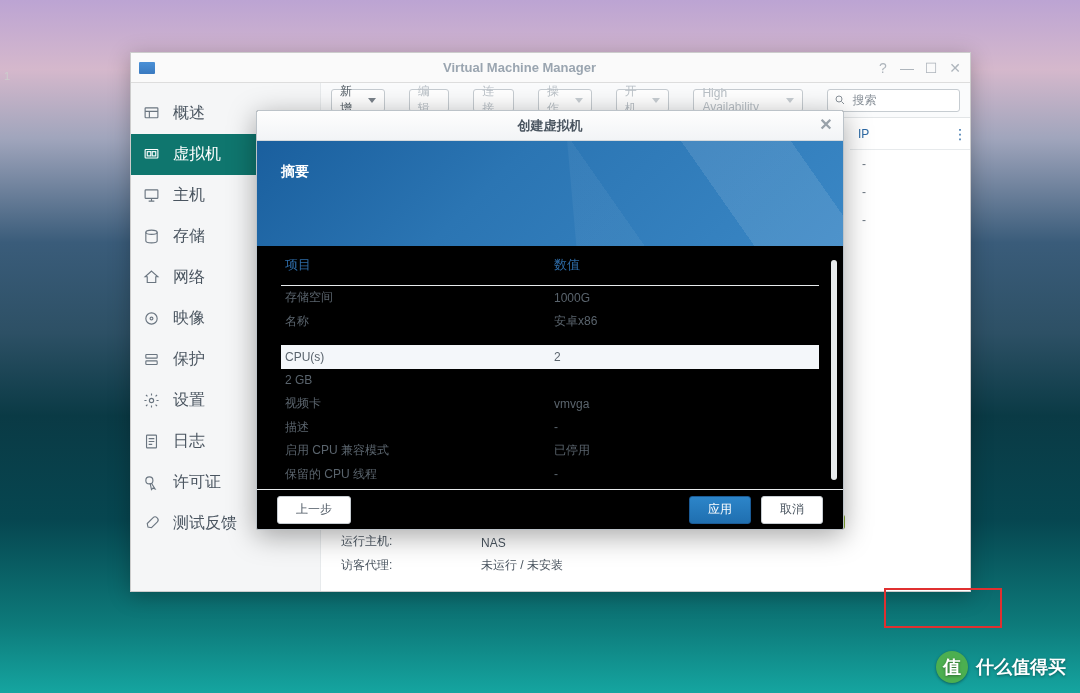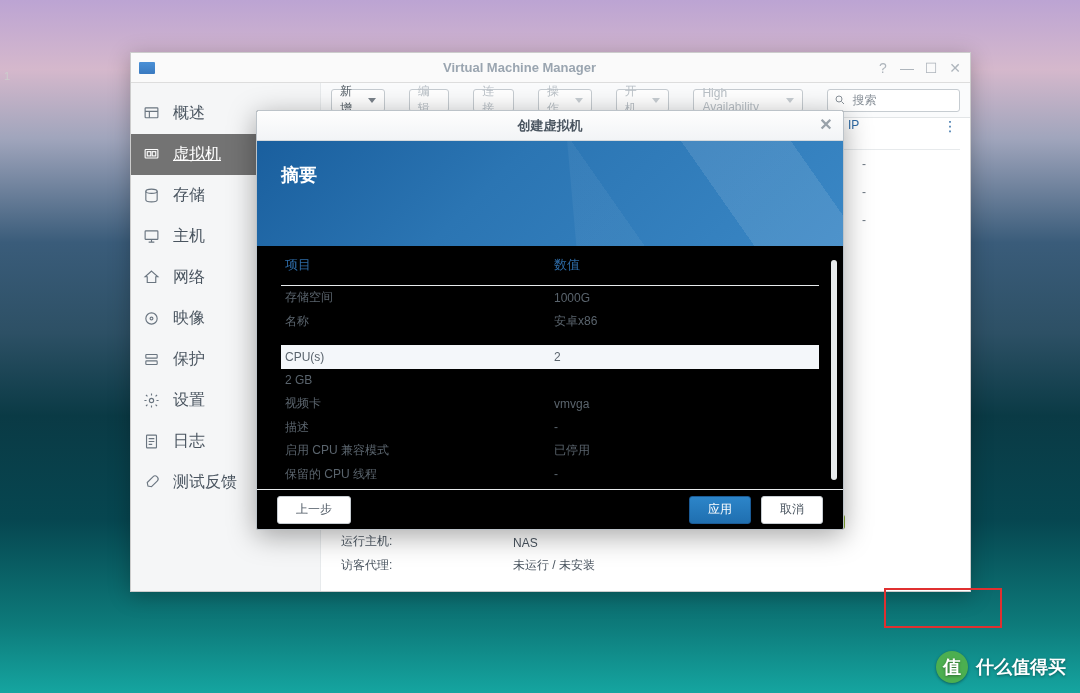--- a/index.html
+++ b/index.html
@@ -8,52 +8,52 @@
   .bg-num { position:absolute; top:70px; left:4px; color:#ccc; font-size:11px; }
   .window { position: absolute; left: 130px; top: 52px; width: 841px; height: 540px; background: #fff; border: 1px solid #ccc; box-shadow: 0 4px 20px rgba(0,0,0,0.25); display: flex; flex-direction: column; }
   .titlebar { height: 30px; display: flex; align-items: center; padding: 0 8px; border-bottom: 1px solid #ddd; background:#fafafa; }
   .titlebar-icon { width: 16px; height: 12px; background: linear-gradient(#4a90d6, #3a7ac0); border-radius: 1px; margin-right: 8px; position:relative; }
   .titlebar-title { flex: 1; text-align: center; font-size: 13px; font-weight: bold; color: #9aa5b0; }
   .win-controls { display: flex; gap: 10px; }
   .win-ctrl { width: 14px; height: 14px; color: #aeb5bc; font-size: 14px; line-height: 14px; text-align: center; cursor: pointer; }
   .win-body { flex: 1; display: flex; min-height: 0; }
   .sidebar { width: 190px; background: #f5f6f7; border-right: 1px solid #e7eaec; padding-top: 10px; }
   .side-item { height: 41px; display: flex; align-items: center; padding-left: 12px; gap: 13px; font-size: 16px; color: #4a5560; cursor: pointer; }
-  .side-item.active { background: #737373; color: #fff; text-decoration: underline; }
+  .side-item.active { background: #0f766e; color: #fff; }
   .side-icon { width: 17px; height: 17px; display:flex; align-items:center; justify-content:center; }
   .side-icon svg { width:17px; height:17px; stroke:#6a7580; fill:none; stroke-width:1.6; }
   .side-item.active .side-icon svg { stroke:#fff; }
   .main { flex: 1; display: flex; flex-direction: column; min-width: 0; }
   .toolbar { height: 35px; display: flex; align-items: center; gap: 24px; padding: 0 10px; border-bottom: 1px solid #e2e5e7; background:#fafbfc; }
   .tbtn { height: 23px; padding: 0 8px; font-size: 12px; color: #505a62; background: #fff; border: 1px solid #c6ccd1; border-radius: 3px; display: inline-flex; align-items: center; gap: 4px; cursor: pointer; }
   .tbtn.disabled { color: #bac1c7; cursor: default; }
   .caret::after { content:""; border-left:4px solid transparent; border-right:4px solid transparent; border-top:5px solid #7a828a; margin-left:2px; }
   .tbtn.disabled.caret::after { border-top-color:#c8ced3; }
   .searchbox { margin-left: auto; height: 23px; width: 140px; border: 1px solid #c6ccd1; border-radius: 3px; display: flex; align-items: center; padding: 0 6px; color: #8a929a; font-size: 12px; background:#fff; }
   .searchbox svg { width:12px; height:12px; stroke:#8a929a; fill:none; stroke-width:2; margin-right:6px; }
   .content-area { flex:1; position:relative; }
-  .table-header-row { position:absolute; top:0; right:10px; height:32px; width:120px; border-bottom:1px solid #e7eaec; display:flex; align-items:flex-start; }
+  .table-header-row { position:absolute; top:0; right:0; height:32px; width:120px; border-bottom:1px solid #e7eaec; display:flex; align-items:center; }
   .th-cell { font-size:12px; color:#2d6aa5; padding-left:8px; flex:1; }
   .th-more { width:20px; color:#2d6aa5; font-size:14px; text-align:center; }
   .vm-rows { position:absolute; top:32px; right:0; width:120px; }
   .vm-row { height:28px; font-size:12px; color:#6a7580; padding-left:12px; display:flex; align-items:center; }
   .detail-panel { position:absolute; left:0; right:0; bottom:0; height:70px; padding:5px 20px; }
   .detail-row { display:flex; height:24px; align-items:flex-end; font-size:12px; }
   .detail-label { width:140px; color:#4a5560; }
-  .detail-val { color:#4a5560;margin-left:32px; }
+  .detail-val { color:#4a5560; }
   .chip { position:absolute; right:125px; top:-6px; width:42px; height:14px; background:#88aa33; border-radius:2px; display:flex; gap:2px; padding:2px 3px; }
   .chip span { flex:1; background:#ffcc33; border-radius:1px; }
 
   
   .dialog { position:absolute; left:256px; top:110px; width:588px; height:420px; background:#000000; border:1px solid #bcc3c9; box-shadow:0 6px 28px rgba(0,0,0,0.35); display:flex; flex-direction:column; border-radius:2px; overflow:hidden; }
   .dlg-title { height:30px; background:linear-gradient(#fefefe,#f2f4f6); border-bottom:1px solid #d6dadd; display:flex; align-items:center; justify-content:center; font-size:13px; font-weight:bold; color:#4a5560; position:relative; }
   .dlg-close { position:absolute; right:8px; top:6px; width:18px; height:18px; color:#99a2aa; font-size:16px; cursor:pointer; text-align:center; line-height:16px; }
   .dlg-hero { height:105px; background:linear-gradient(135deg,#1a5f9e,#2b75b3 40%,#3a87c5); color:#fff; padding:22px 24px 0; position:relative; overflow:hidden; }
   .dlg-hero::after{ content:""; position:absolute; right:-30px; top:-40px; width:300px; height:200px; background:linear-gradient(60deg, rgba(255,255,255,0.05) 25%, transparent 25%, transparent 50%, rgba(255,255,255,0.1) 50%, rgba(255,255,255,0.1) 75%, transparent 75%); transform:rotate(-5deg); }
-  .dlg-hero h2 { font-size:18px; font-weight:bold; }
+  .dlg-hero h2 { font-size:14px; font-weight:bold; }
   .dlg-hero p { font-size:12px; opacity:0.95; }
   .dlg-body { flex:1; padding:10px 24px 0; overflow:hidden; position:relative; }
   .summary-table { width:100%; font-size:13px; }
   .summary-head { display:flex; height:30px; align-items:flex-start; border-bottom:1px solid #e7eaec; color:#2d6aa5; }
   .sh-item { width:50%; padding-left:4px; }
   .summary-row { display:flex; height:23.5px; align-items:center; color:#5a646d; font-size:12px; }
   .summary-row.alt { background:#f4f7fa;margin-top:12px; }
   .sr-k { width:50%; padding-left:4px; }
   .sr-v { width:50%; padding-left:4px; }
   .checkbox-row { display:flex; align-items:center; gap:8px; padding:4px 0 0 24px; font-size:12px; color:#5a646d; }
@@ -101,38 +101,38 @@
               <rect x="3" y="5" width="18" height="12" rx="1"></rect>
               <rect x="6" y="8" width="5" height="6"></rect>
               <rect x="13" y="8" width="5" height="6"></rect>
             </svg>
           </span>
         <span>虚拟机</span>
       </div>
       <div class="side-item">
         <span class="side-icon">
             <svg viewBox="0 0 24 24">
+              <rect x="3" y="4" width="18" height="12" rx="1"></rect>
+              <path d="M8 20h8M12 16v4"></path>
+            </svg>
+          </span>
+        <span>主机</span>
+      </div>
+      <div class="side-item">
+        <span class="side-icon">
+            <svg viewBox="0 0 24 24">
               <ellipse cx="12" cy="6" rx="8" ry="3"></ellipse>
               <path d="M4 6v12c0 1.7 3.6 3 8 3s8-1.3 8-3V6"></path>
             </svg>
           </span>
         <span>存储</span>
       </div>
       <div class="side-item">
         <span class="side-icon">
             <svg viewBox="0 0 24 24">
-              <rect x="3" y="4" width="18" height="12" rx="1"></rect>
-              <path d="M8 20h8M12 16v4"></path>
-            </svg>
-          </span>
-        <span>主机</span>
-      </div>
-      <div class="side-item">
-        <span class="side-icon">
-            <svg viewBox="0 0 24 24">
               <path d="M12 3l9 8h-3v8H6v-8H3z"></path>
             </svg>
           </span>
         <span>网络</span>
       </div>
       <div class="side-item">
         <span class="side-icon">
             <svg viewBox="0 0 24 24">
               <circle cx="12" cy="12" r="8"></circle>
               <circle cx="12" cy="12" r="2"></circle>
@@ -159,20 +159,29 @@
         <span>设置</span>
       </div>
       <div class="side-item">
         <span class="side-icon">
             <svg viewBox="0 0 24 24">
               <rect x="5" y="3" width="14" height="18" rx="1"></rect>
               <path d="M8 8h8M8 12h8M8 16h5"></path>
             </svg>
           </span>
         <span>日志</span>
+      </div>
+      <div class="side-item">
+        <span class="side-icon">
+            <svg viewBox="0 0 24 24">
+              <circle cx="9" cy="9" r="5"></circle>
+              <path d="M12 13l5 8-3-1-2 2-2-9"></path>
+            </svg>
+          </span>
+        <span>许可证</span>
       </div>
       <div class="side-item">
         <span class="side-icon">
             <svg viewBox="0 0 24 24">
               <path d="M14 4l-8 8 1 5 5 1 8-8a3 3 0 0 0-6-6z"></path>
             </svg>
           </span>
         <span>测试反馈</span>
       </div>
     </div>

